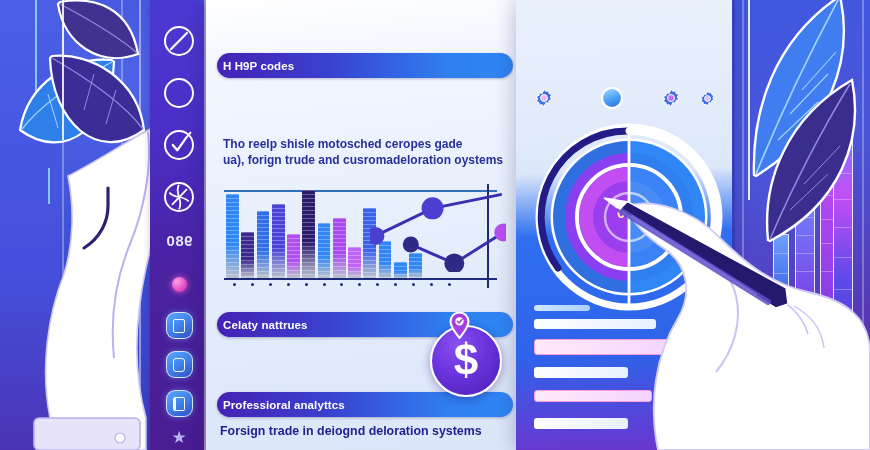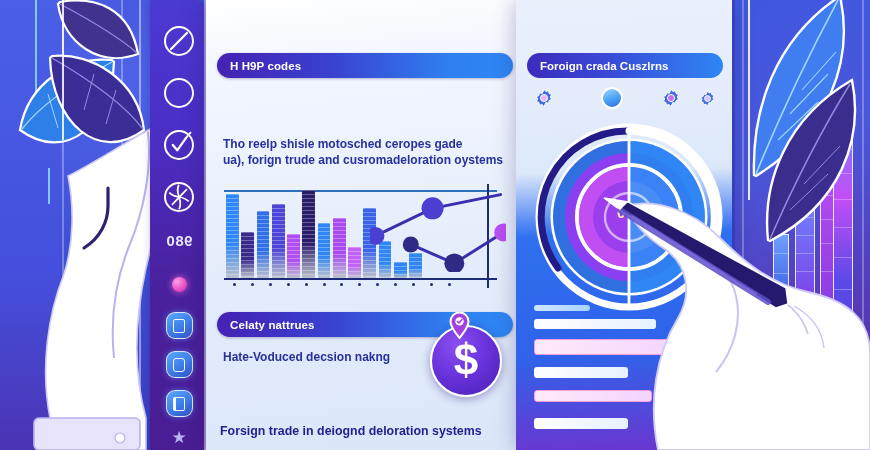--- a/index.html
+++ b/index.html
@@ -75,21 +75,21 @@
   }
   .card-title{
     position:absolute; left:13px; top:6px; width:360px;
     font-size:19.5px; font-weight:700; color:#241c86; white-space:nowrap;
     letter-spacing:-.2px;
   }
 
   .pill{
     position:absolute; height:25px; border-radius:13px;
     background:linear-gradient(90deg,#4422b4 0%,#3a41cf 38%,#2f7ff0 78%,#2f86f4 100%);
-    display:flex; align-items:center; padding-left:13px;
+    display:flex; align-items:center; padding-left:6px;
     box-shadow:0 1px 3px rgba(20,10,80,.28);
   }
   .pill span{ color:#fff; font-size:11.5px; font-weight:700; letter-spacing:.1px; }
 
   .body-txt{
     position:absolute; color:#28309c; font-size:12px; line-height:16px;
     font-weight:600; width:300px;
   }
 
   
@@ -381,40 +381,39 @@
           <circle cx="40.8" cy="58.48" r="8" fill="#2e2a86"></circle>
           <circle cx="84.32" cy="77.4" r="10" fill="#2e2a86"></circle>
           <circle cx="133.28" cy="46.440000000000005" r="9" fill="#b94ef0"></circle>
         </svg>
     </div>
 
     <div class="pill" style="left:11px;top:312px;width:296px;">
       <span>Celaty nattrues</span>
     </div>
 
-    <div class="body-txt" style="left:17px;top:350px;font-size:12px;line-height:15px;width:210px;">Hate-Voduced decsion nakng</div>
-
+
+    <div class="pill" style="left:11px;top:392px;width:296px;">
+      <span>Professioral analyttcs</span>
+    </div>
 
     <div class="dollar">
       <span>$</span>
     </div>
     <svg class="pin" viewBox="0 0 21 27">
       <path d="M10.5 26 C 10.5 26, 19.5 15, 19.5 9.5 A 9 9 0 1 0 1.5 9.5 C 1.5 15, 10.5 26, 10.5 26 Z" fill="#a43fe0" stroke="#ffffff" stroke-width="2"></path>
       <circle cx="10.5" cy="9.4" r="4.2" fill="#ffffff"></circle>
       <polyline points="8.4,9.4 10,11 13,7.4" fill="none" stroke="#a43fe0" stroke-width="1.5" stroke-linecap="round" stroke-linejoin="round"></polyline>
     </svg>
 
     <div class="bottom-txt">Forsign trade in deiognd deloration systems</div>
   </div>
 
   <div class="rpanel">
 
-    <div class="rpill">
-      <span>Foroign crada Cuszlrns</span>
-    </div>
 
     <svg class="gear" style="left:18px;top:88px;" viewBox="0 0 24 24">
       <path d="M12 1.5 l2.2 2.6 3.3-.9 .6 3.4 3.2 1.3-1.8 2.9 1.8 2.9-3.2 1.3-.6 3.4-3.3-.9L12 22.5 9.8 19.9l-3.3 .9-.6-3.4-3.2-1.3 1.8-2.9-1.8-2.9 3.2-1.3 .6-3.4 3.3 .9Z" fill="#3f6fe0" stroke="#ffffff" stroke-width="1.2"></path>
       <circle cx="12" cy="12" r="4.2" fill="#e7b6ff" stroke="#ffffff" stroke-width="1.2"></circle>
     </svg>
 
     <div class="knob" style="left:85px;top:87px;"></div>
 
     <svg class="gear" style="left:145px;top:88px;" viewBox="0 0 24 24">
       <path d="M12 1.5 l2.2 2.6 3.3-.9 .6 3.4 3.2 1.3-1.8 2.9 1.8 2.9-3.2 1.3-.6 3.4-3.3-.9L12 22.5 9.8 19.9l-3.3 .9-.6-3.4-3.2-1.3 1.8-2.9-1.8-2.9 3.2-1.3 .6-3.4 3.3 .9Z" fill="#3f6fe0" stroke="#ffffff" stroke-width="1.2"></path>

